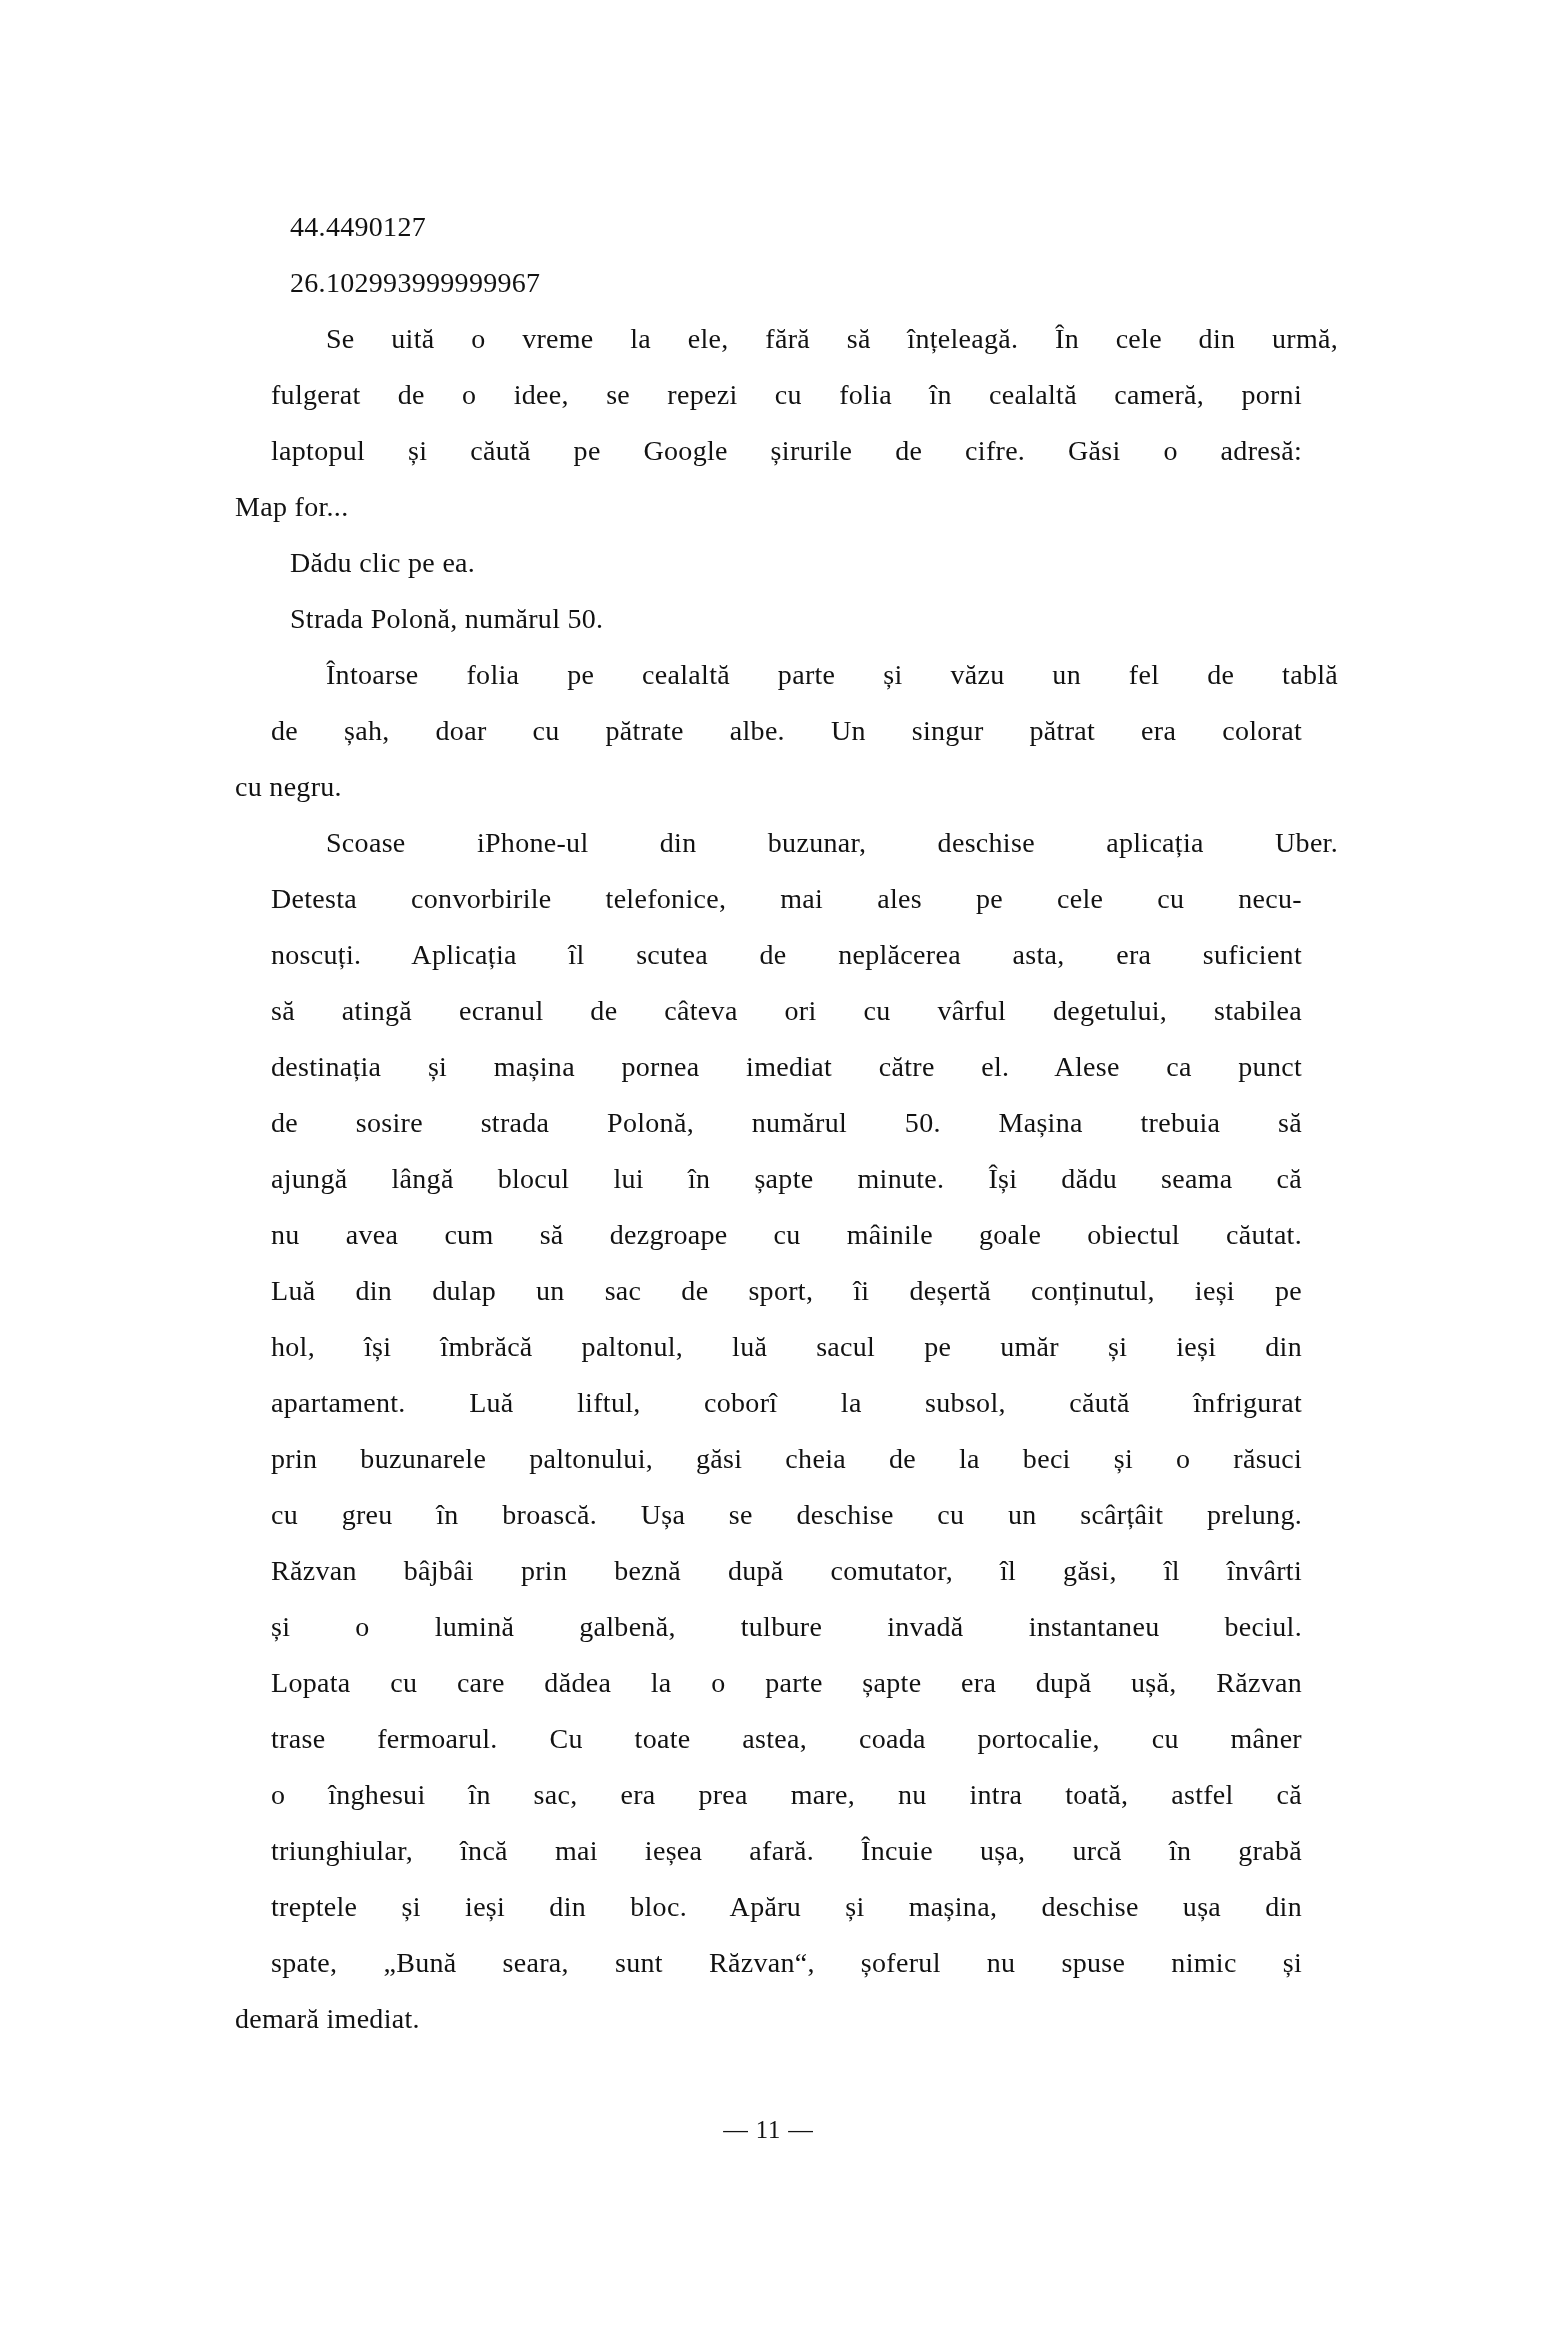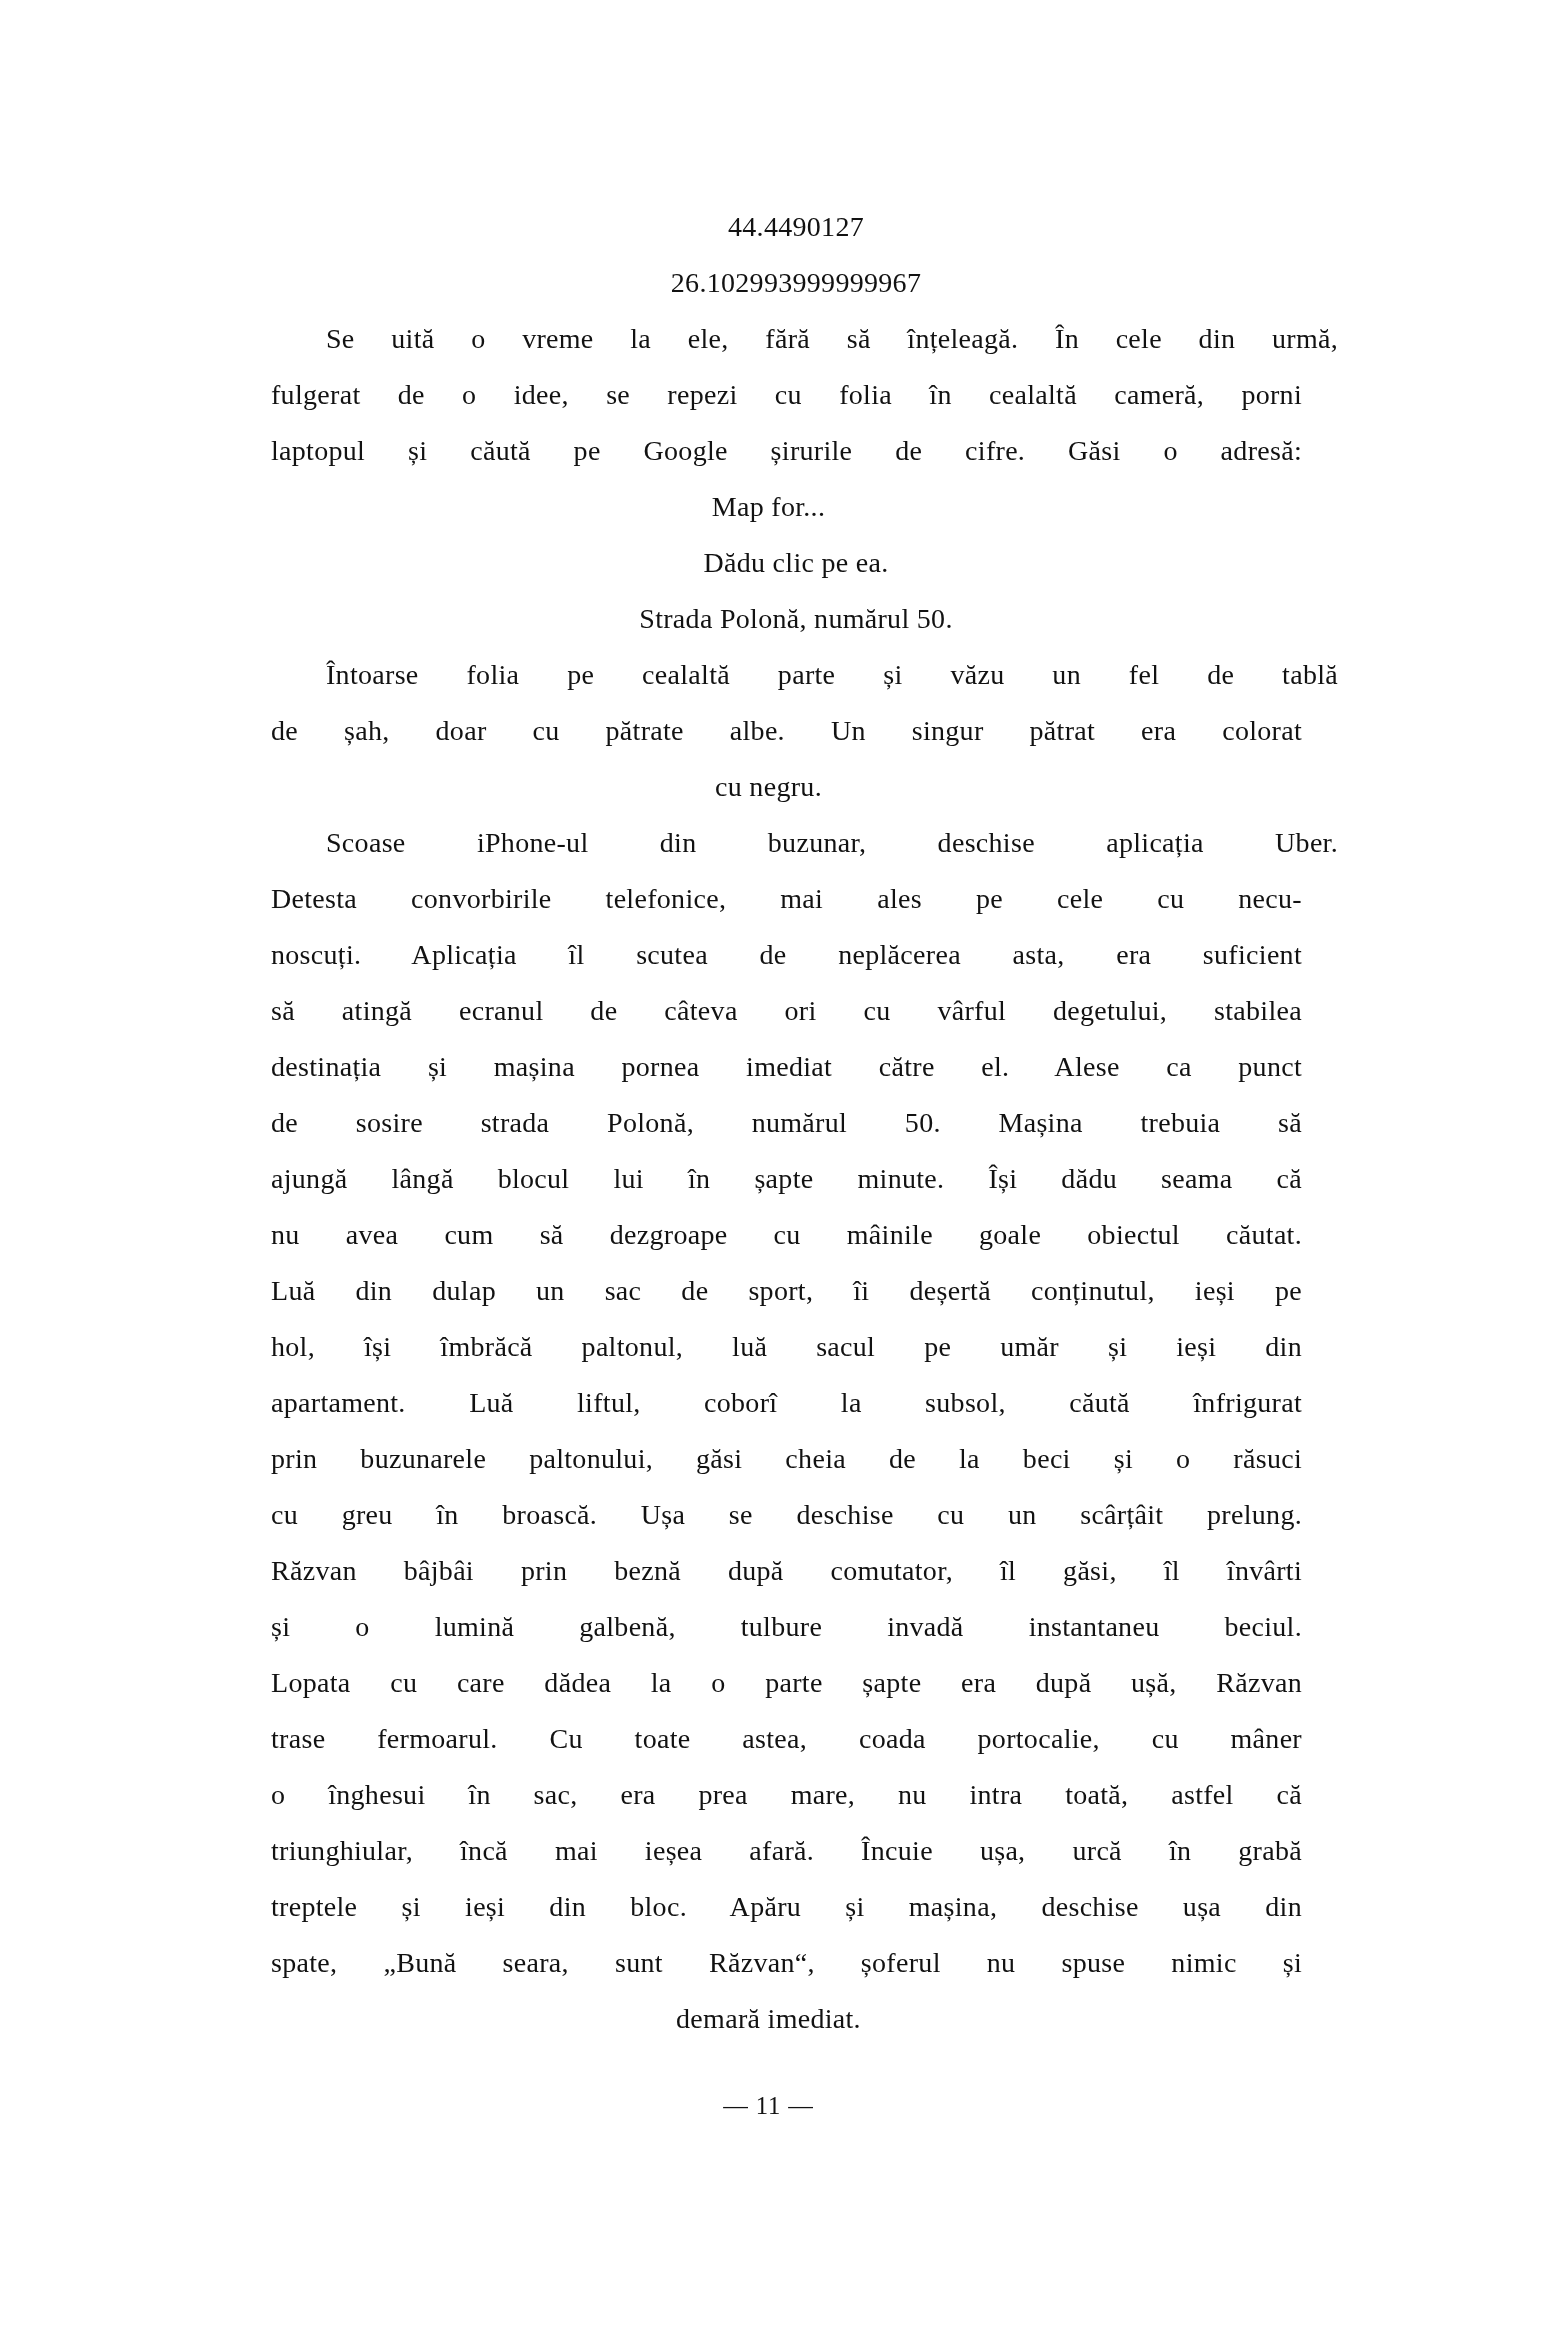--- a/index.html
+++ b/index.html
@@ -25,39 +25,39 @@
     top: 199px;
     width: 1067px;
     color: #121212;
   }
   .line {
     font-size: 28px;
     line-height: 56px;
     height: 56px;
     letter-spacing: 0.3px;
     white-space: nowrap;
-    text-align: center;
+    text-align: left;
     color: #121212;
   }
   .line.just {
     white-space: normal;
     text-align: justify;
     text-align-last: justify;
     margin-left: 36px;
   }
   .line.indent {
     padding-left: 55px;
   }
   .line.just.indent {
     width: 1012px; 
   }
   .line.italic {
   }
   .folio {
-    margin-top: 44px;
+    margin-top: 68px;
     width: 1067px;
     text-align: center;
     font-size: 24.6px;
     line-height: 30px;
     letter-spacing: 0.9px;
     color: #121212;
   }
 </style>
 </head>
 <body>

